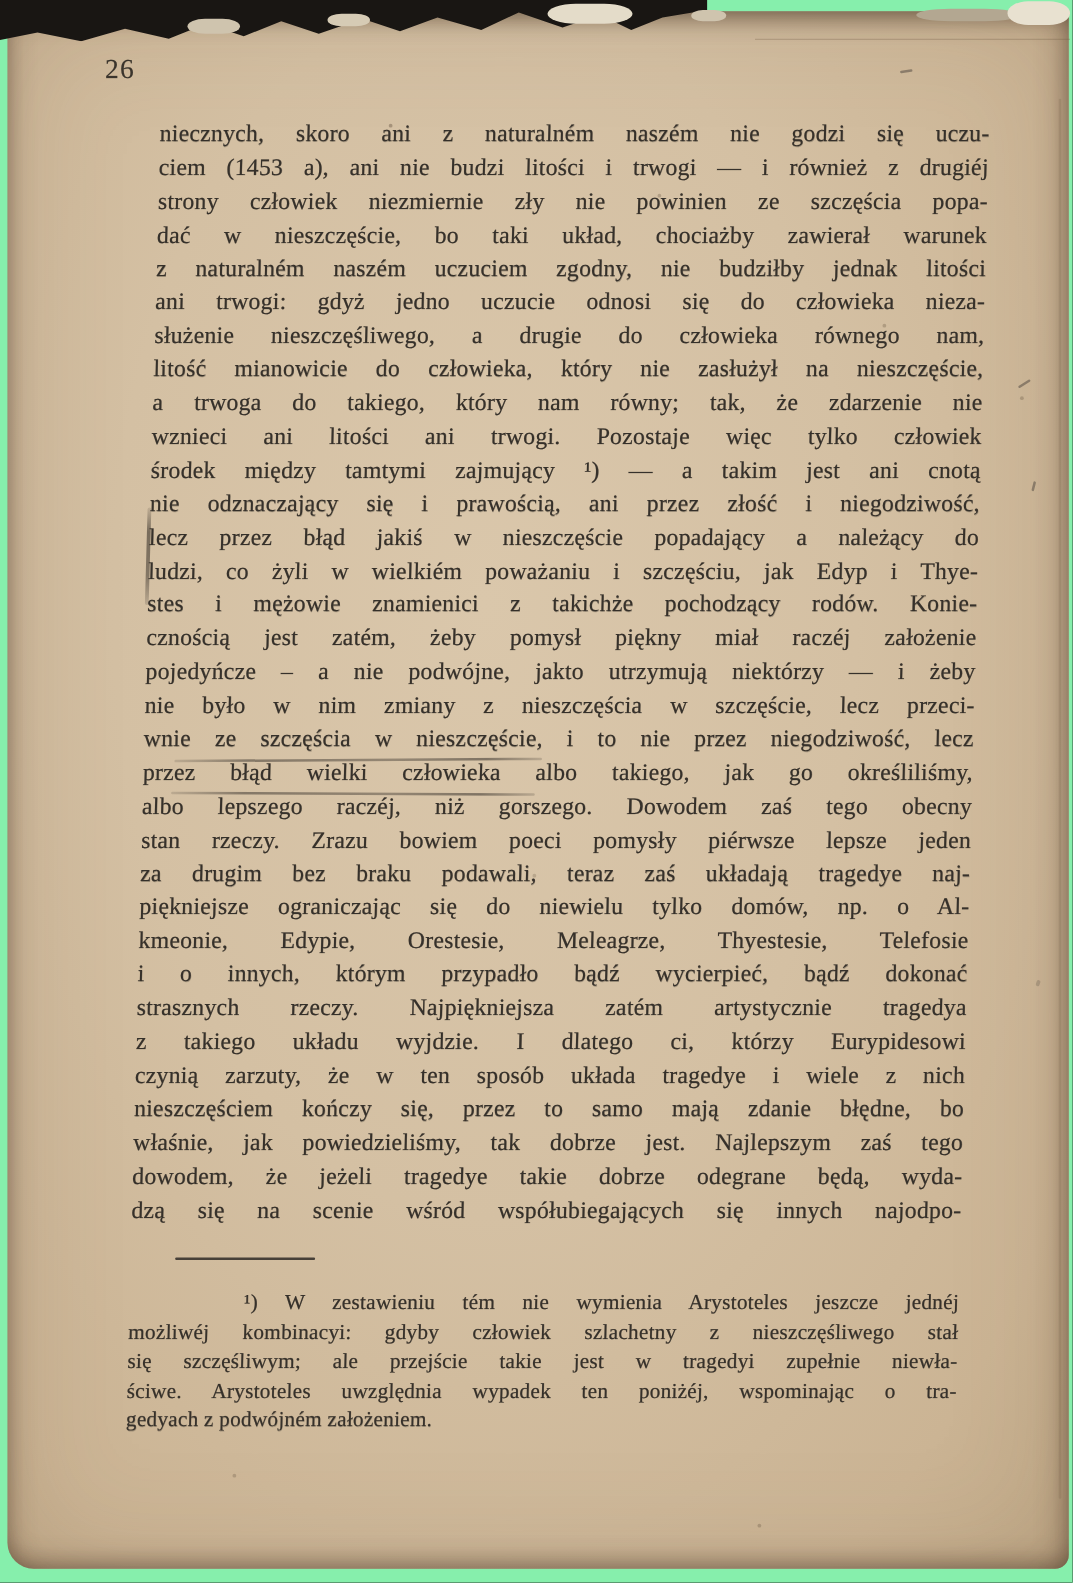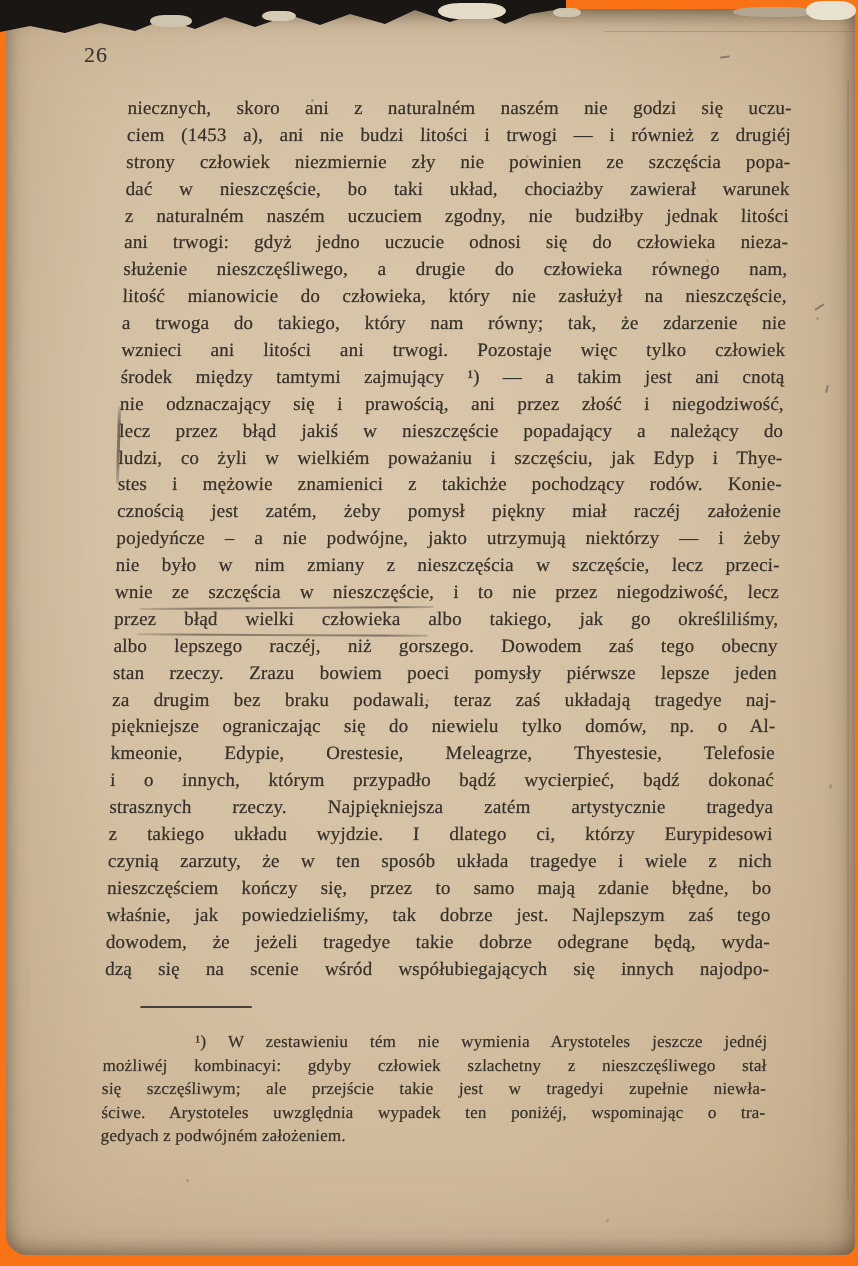--- a/index.html
+++ b/index.html
@@ -1,17 +1,17 @@
 <!DOCTYPE html>
 <html><head>
 <meta charset="utf-8">
 <style>
   html,body{margin:0;padding:0;}
   body{width:858px;height:1266px;background:#11100e;font-family:"Liberation Serif", serif;}
-  .scan{position:relative;width:858px;height:1266px;background:#f97316;overflow:hidden;}
+  .scan{position:relative;width:858px;height:1266px;background:#86efac;overflow:hidden;}
 
   
   .page{
     position:absolute;left:6px;top:9px;width:849px;height:1246px;
     background:radial-gradient(ellipse at 45% 38%, #dac7ab 0%, #d4c0a3 45%, #cbb494 82%, #c1aa88 100%);
     border-radius:3px 3px 11px 21px;
     box-shadow:
       inset 0 16px 20px -12px rgba(60,45,30,.55),
       inset -11px 0 24px -9px rgba(70,50,35,.45),
       inset 10px 0 22px -9px rgba(70,50,35,.32),

